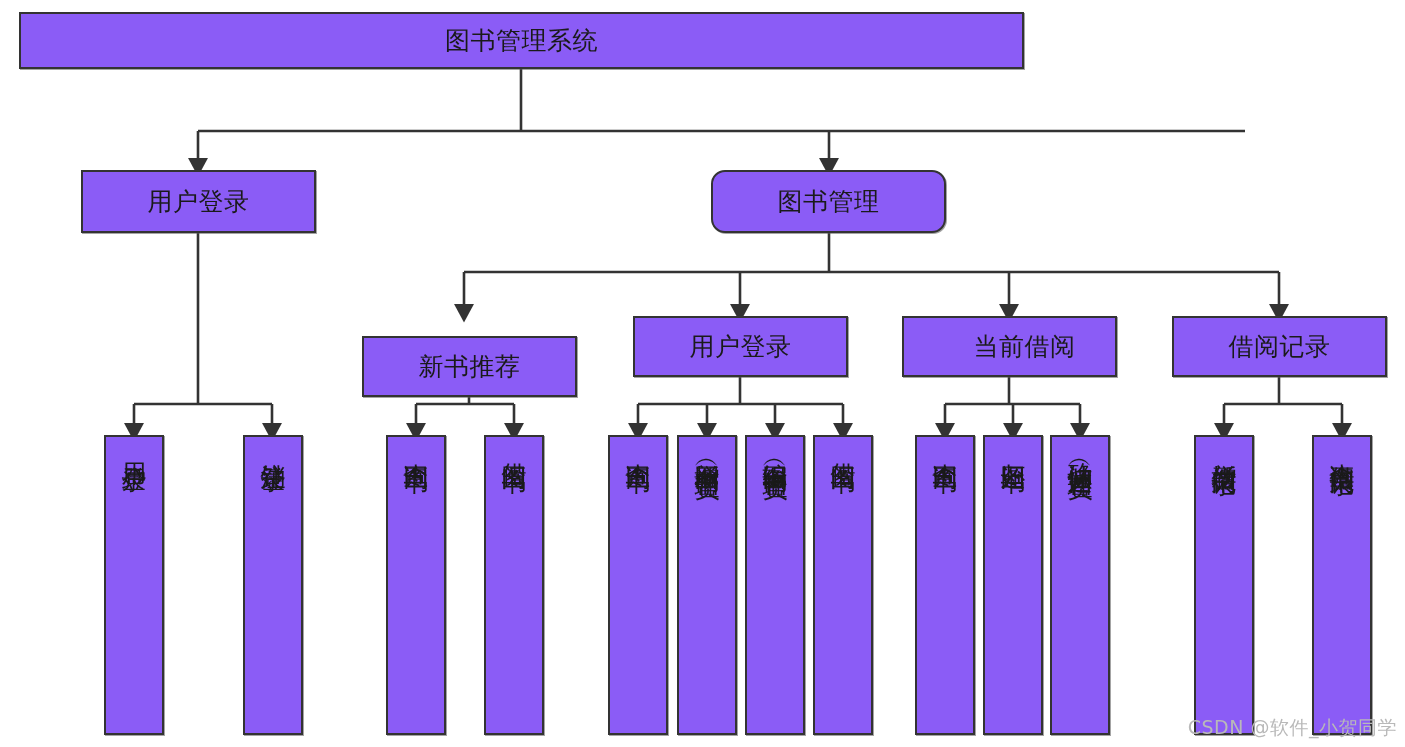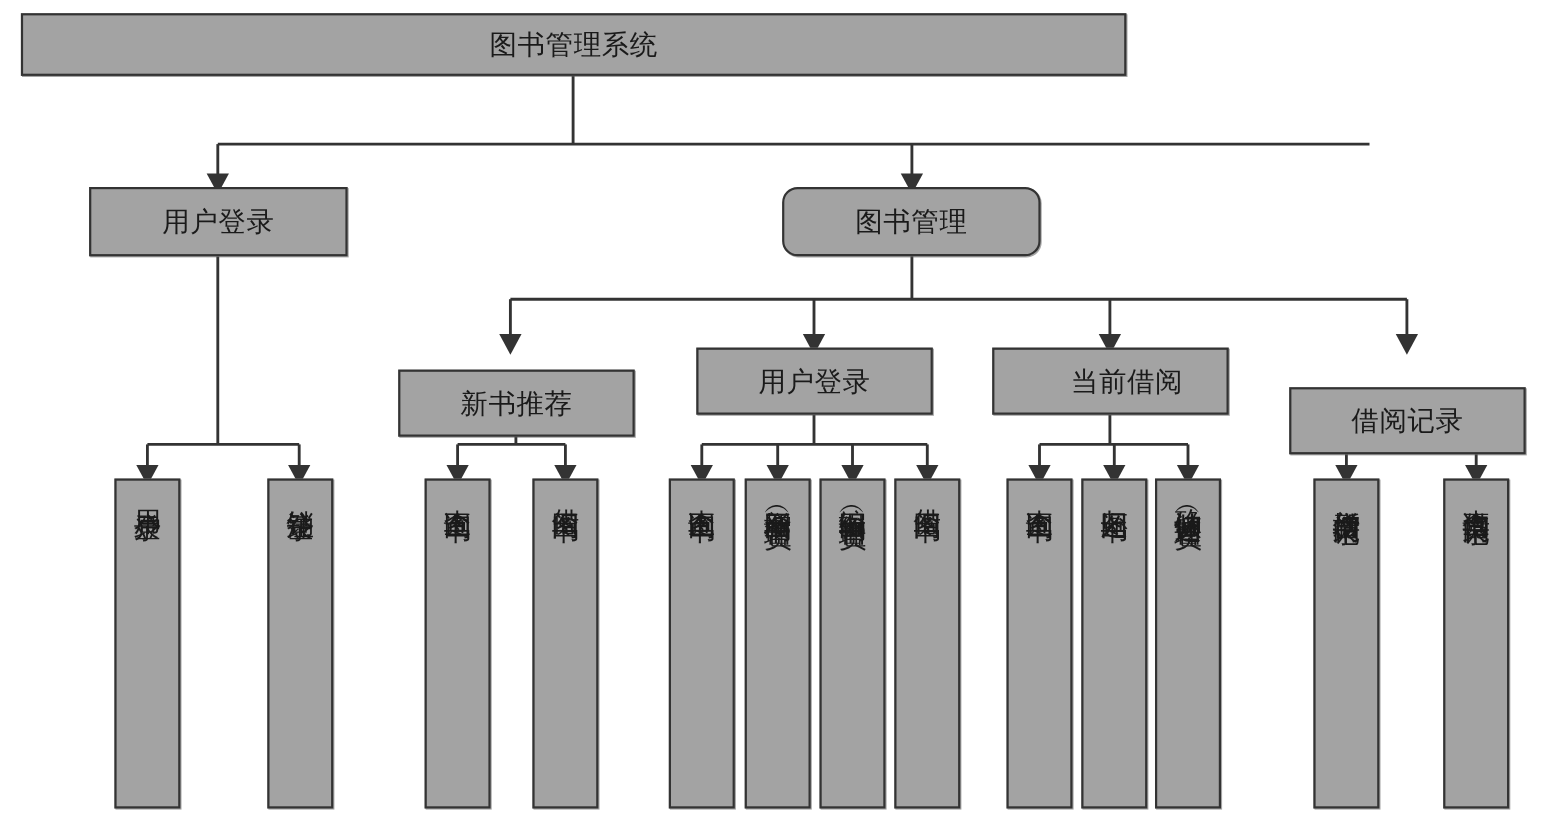--- a/index.html
+++ b/index.html
@@ -23,21 +23,21 @@
     left: 0;
     top: 0;
     width: 1405px;
     height: 747px;
     pointer-events: none;
   }
   .node {
     position: absolute;
     box-sizing: border-box;
     border: 2px solid #333333;
-    background: #a3a3a3;
+    background: #8b5cf6;
     display: flex;
     align-items: center;
     justify-content: center;
     color: #1a1a1a;
     box-shadow: 1px 1px 0 rgba(90,90,90,0.55);
   }
   .node-label {
     display: block;
     text-align: center;
     line-height: 1.25;
@@ -145,21 +145,21 @@
 
   <div class="node horiz" style="left:362px; top:316px; width:215px; height:61px;margin-top:20px;">
     <span class="node-label">新书推荐</span>
   </div>
   <div class="node horiz" style="left:633px; top:316px; width:215px; height:61px;">
     <span class="node-label">用户登录</span>
   </div>
   <div class="node horiz" style="left:902px; top:316px; width:215px; height:61px;padding-left:30px;">
     <span class="node-label">当前借阅</span>
   </div>
-  <div class="node horiz" style="left:1172px; top:316px; width:215px; height:61px;margin-top:36px;">
+  <div class="node horiz" style="left:1172px; top:316px; width:215px; height:61px;">
     <span class="node-label">借阅记录</span>
   </div>
 
   <div class="node vert" style="left:104px; top:435px; width:60px; height:300px;">
     <span class="node-label">用户登录</span>
   </div>
   <div class="node vert" style="left:243px; top:435px; width:60px; height:300px;">
     <span class="node-label">注销登录</span>
   </div>
 
@@ -193,14 +193,15 @@
     <span class="node-label">确认归还（管理员）</span>
   </div>
 
   <div class="node vert" style="left:1194px; top:435px; width:60px; height:300px;">
     <span class="node-label">新增借阅记录</span>
   </div>
   <div class="node vert" style="left:1312px; top:435px; width:60px; height:300px;">
     <span class="node-label">查询借阅记录</span>
   </div>
 
+  <div id="watermark">CSDN @软件_小贺同学</div>
 
 </div>
 
 </body></html>

